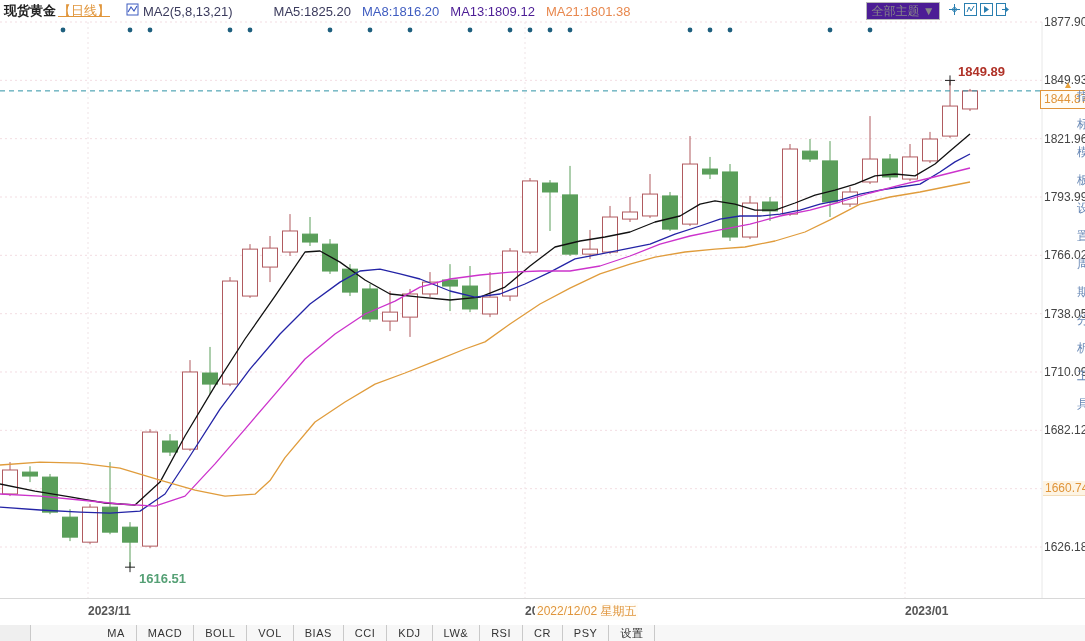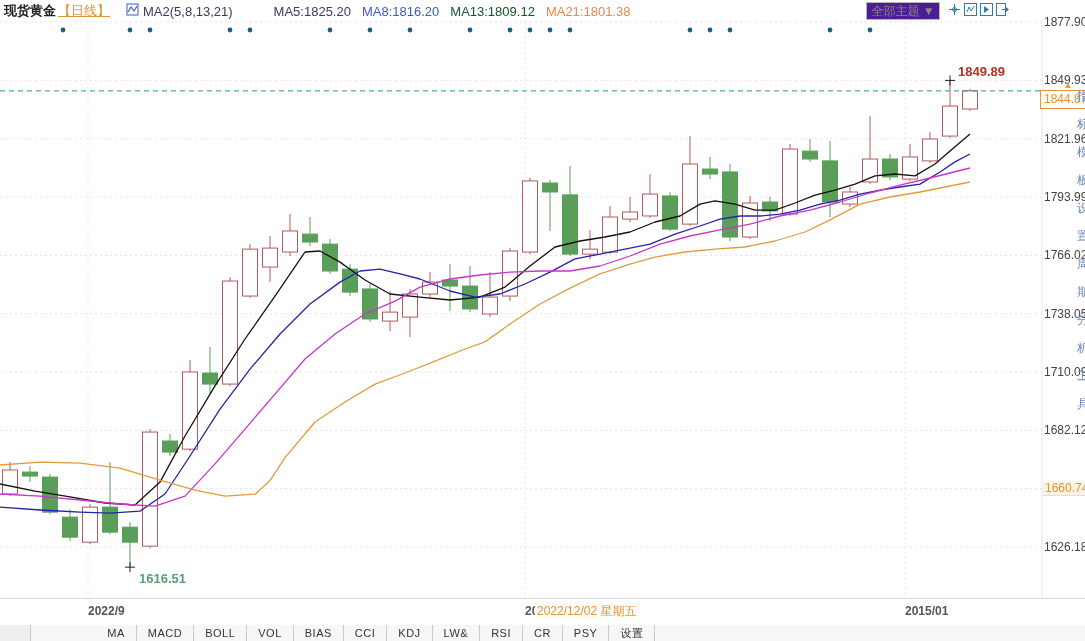--- a/index.html
+++ b/index.html
@@ -193,21 +193,21 @@
   <div id="header">
     <span id="symbol">现货黄金</span>
     <span id="period">【日线】</span>
     <span id="mini-chart">
       <svg width="13" height="13" style="position:static">
         <rect x="1" y="1" width="11" height="11" fill="none" stroke="#3f5cc0" stroke-width="1"></rect>
         <polyline points="2,9 5,4 8,8 11,3" fill="none" stroke="#3f5cc0" stroke-width="1.2"></polyline>
       </svg>
     </span>
     <span id="ma-group">MA2(5,8,13,21)</span>
-    <span id="ma-values"><span class="ma-val" style="color: rgb(58, 58, 92); padding-left: 30px;">MA5:1825.20</span><span class="ma-val" style="color: rgb(63, 92, 192);">MA8:1816.20</span><span class="ma-val" style="color: #14532d;">MA13:1809.12</span><span class="ma-val" style="color: rgb(232, 136, 78);">MA21:1801.38</span></span>
+    <span id="ma-values"><span class="ma-val" style="color: rgb(58, 58, 92); padding-left: 30px;">MA5:1825.20</span><span class="ma-val" style="color: rgb(63, 92, 192);">MA8:1816.20</span><span class="ma-val" style="color: #4c1d95;">MA13:1809.12</span><span class="ma-val" style="color: rgb(232, 136, 78);">MA21:1801.38</span></span>
   </div>
 
   <div id="theme-box">全部主题 ▼</div>
   <div id="toolbar-icons">
       <div class="tool-icon" style="left: 947px;"><svg width="15" height="15" style="position:static">
           <line x1="7.5" y1="2" x2="7.5" y2="13" stroke="#2a7fb0"></line>
           <line x1="2" y1="7.5" x2="13" y2="7.5" stroke="#2a7fb0"></line>
           <circle cx="7.5" cy="7.5" r="2" fill="none" stroke="#2a7fb0"></circle>
         </svg></div>
       <div class="tool-icon" style="left: 963px;"><svg width="15" height="15" style="position:static">
@@ -234,23 +234,23 @@
       <div class="p-label" style="top: 306.678px;">1738.05</div>
       <div class="p-label" style="top: 364.993px;">1710.09</div>
       <div class="p-label" style="top: 423.329px;">1682.12</div>
       <div class="p-label" style="top: 540px;">1626.18</div>
     </div>
   <div id="cur-price-box" style="top: 89.889px;">1844.87</div>
   <div id="cur-arrow" style="top:79px;">▲</div>
   <div id="special-price" style="top: 480.664px;">1660.74</div>
 
   <div id="xaxis-row">
-      <div class="x-label" style="left: 88px;">2022/9</div>
+      <div class="x-label" style="left: 88px;">2023/11</div>
       <div class="x-label" style="left: 525px;">2022/12</div>
-      <div class="x-label" style="left: 905px;">2015/01</div>
+      <div class="x-label" style="left: 905px;">2023/01</div>
       <div id="crosshair-date" style="left: 535px;">2022/12/02 星期五</div>
     </div>
 
   <div id="tab-bar">
     <div id="tab-spacer"></div>
   <div class="tab active">VIP指标</div>
       <div class="tab">MA</div>
       <div class="tab">MACD</div>
       <div class="tab">BOLL</div>
       <div class="tab">VOL</div>

